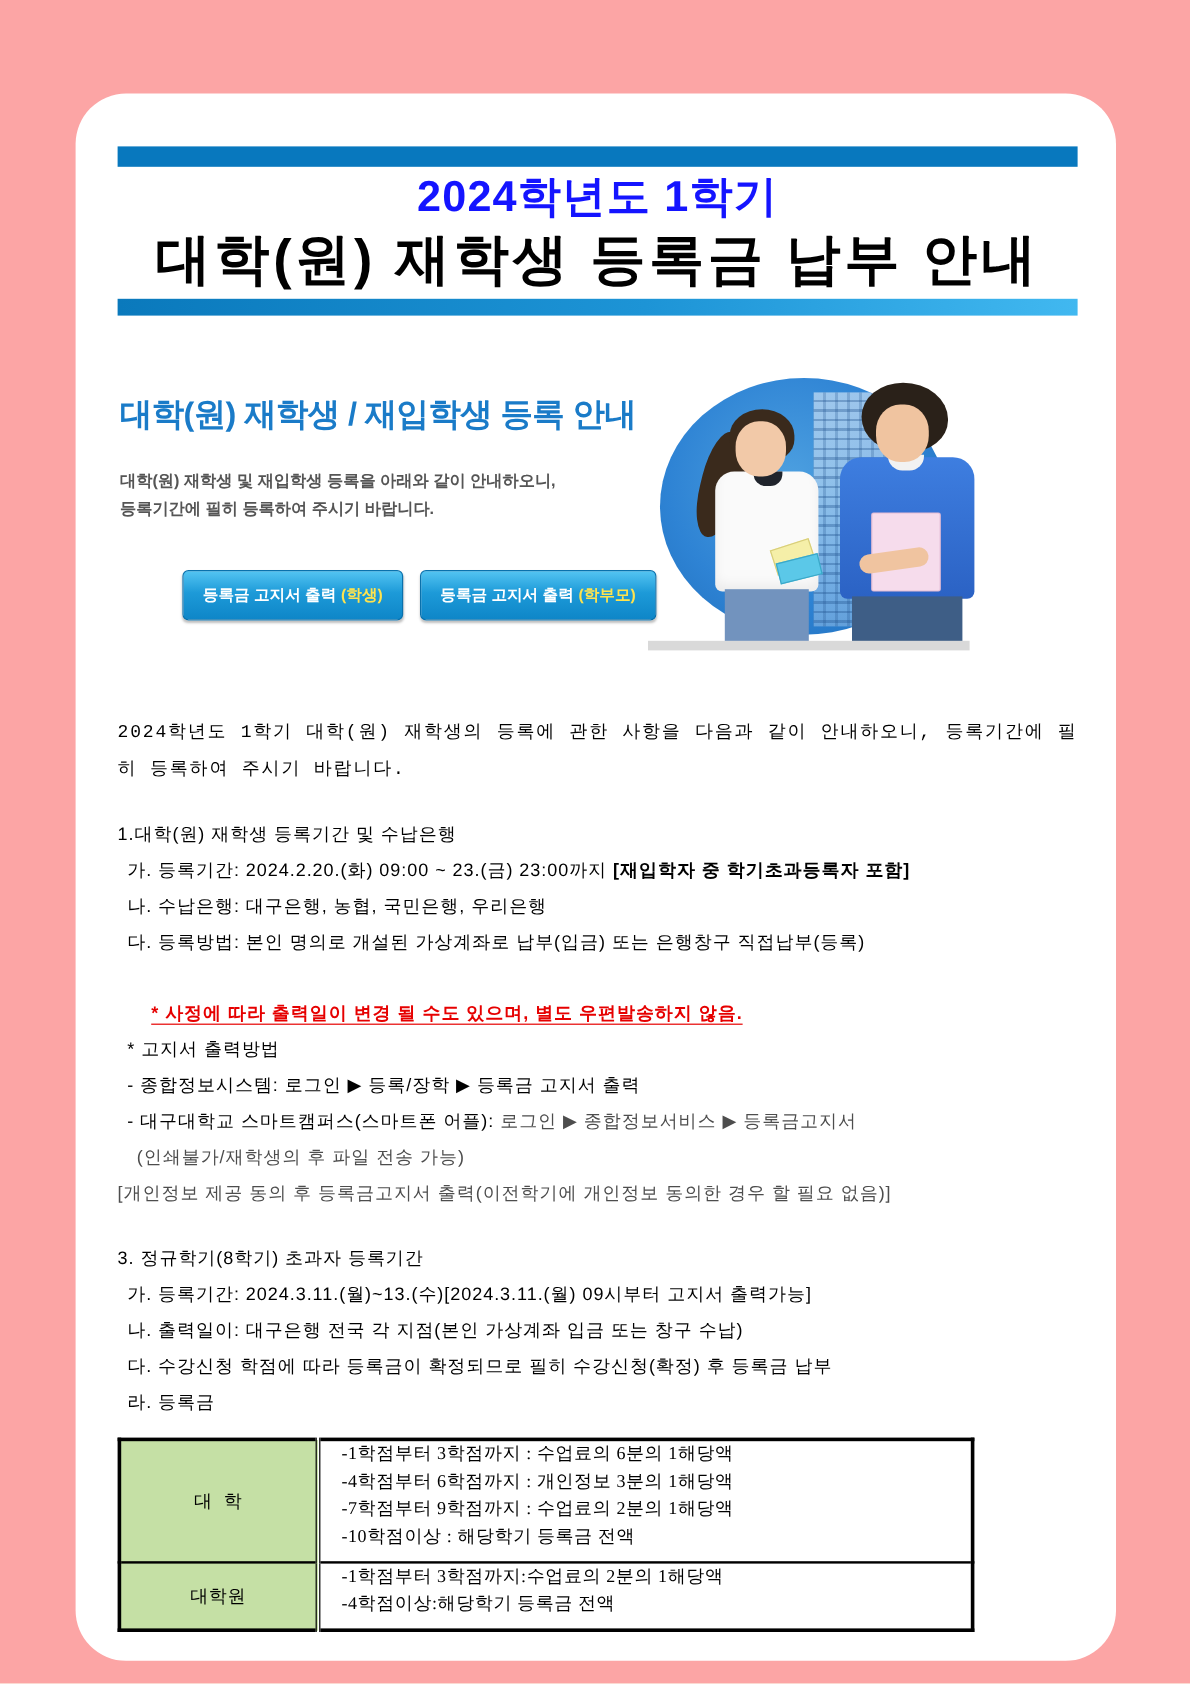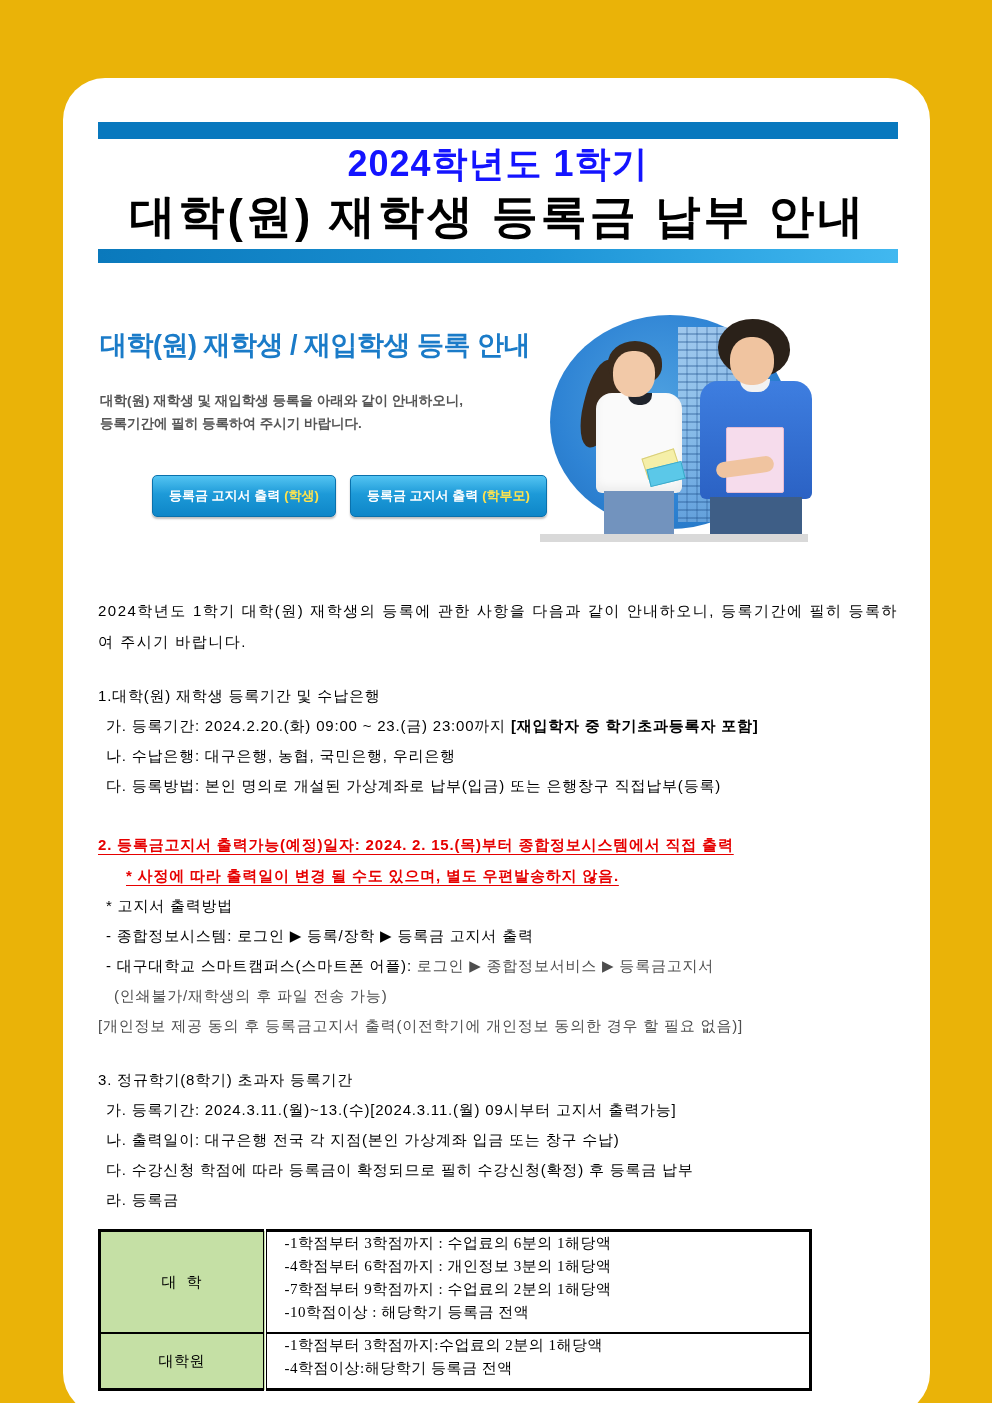--- a/index.html
+++ b/index.html
@@ -1,21 +1,21 @@
 <!DOCTYPE html>
 <html><head>
 <meta charset="utf-8">
 <style>
   * { margin:0; padding:0; box-sizing:border-box; }
   html,body { width:992px; }
   body {
     font-family: "Liberation Sans", "DejaVu Sans", sans-serif;
     background:#FAE5D2;
   }
-  .page { width:992px; height:1403px; background:#eab308; position:relative; overflow:hidden; }
+  .page { width:992px; height:1403px; background:#fca5a5; position:relative; overflow:hidden; }
   .card {
     position:absolute; left:63px; top:78px; width:867px; min-height:1262px;
     background:#FFFFFF; border-radius:42px;
   }
   .content { padding:44px 33px 24px 35px; width:867px; }
 
   
   .top-bar { width:800px; height:17px; background:#0878BE; }
   .semester {
     width:800px; text-align:center; margin-top:3px;
@@ -89,21 +89,21 @@
   .boy-binder { position:absolute; left:34px; top:108px; width:58px; height:66px; background:#F6DCEC;
     border:1px solid #E4BCD4; border-radius:2px; }
   .boy-arm { position:absolute; left:24px; top:140px; width:58px; height:16px; background:#F0C4A0;
     border-radius:8px; transform:rotate(-8deg); }
   .boy-jeans { position:absolute; left:18px; top:178px; width:92px; height:44px; background:#3E5E86; }
 
   
   .intro {
     width:800px; margin-top:50px;
     font-size:15px; color:#000; line-height:31px; letter-spacing:1.5px;
-    text-align:justify; word-break:break-all;
+    text-align:justify; word-break:break-all;font-family:Liberation Mono, monospace;
   }
   .section { width:800px; }
   .sec1 { margin-top:24px; }
   .sec2 { margin-top:28px; }
   .sec3 { margin-top:24px; }
   .line { font-size:15px; color:#000; line-height:30px; letter-spacing:0.8px; white-space:nowrap; }
   .indent1 { padding-left:8px; }
   .indent2 { padding-left:16px; }
   .bold { font-weight:bold; }
   .red-line {
@@ -183,21 +183,20 @@
       <p class="intro">2024학년도 1학기 대학(원) 재학생의 등록에 관한 사항을 다음과 같이 안내하오니, 등록기간에 필히 등록하여 주시기 바랍니다.</p>
 
       <div class="section sec1">
         <div class="line">1.대학(원) 재학생 등록기간 및 수납은행</div>
         <div class="line indent1"><span>가. 등록기간: 2024.2.20.(화) 09:00 ~ 23.(금) 23:00까지 </span><span class="bold">[재입학자 중 학기초과등록자 포함]</span></div>
         <div class="line indent1">나. 수납은행: 대구은행, 농협, 국민은행, 우리은행</div>
         <div class="line indent1">다. 등록방법: 본인 명의로 개설된 가상계좌로 납부(입금) 또는 은행창구 직접납부(등록)</div>
       </div>
 
       <div class="section sec2">
-        <div class="red-line">2. 등록금고지서 출력가능(예정)일자: 2024. 2. 15.(목)부터 종합정보시스템에서 직접 출력</div>
         <div class="red-line red-sub">* 사정에 따라 출력일이 변경 될 수도 있으며, 별도 우편발송하지 않음.</div>
         <div class="line indent1">* 고지서 출력방법</div>
         <div class="line indent1">- 종합정보시스템: 로그인 ▶ 등록/장학 ▶ 등록금 고지서 출력</div>
         <div class="line indent1"><span>- 대구대학교 스마트캠퍼스(스마트폰 어플): </span><span class="gray">로그인 ▶ 종합정보서비스 ▶ 등록금고지서</span></div>
         <div class="line indent2 gray">(인쇄불가/재학생의 후 파일 전송 가능)</div>
         <div class="line gray">[개인정보 제공 동의 후 등록금고지서 출력(이전학기에 개인정보 동의한 경우 할 필요 없음)]</div>
       </div>
 
       <div class="section sec3">
         <div class="line">3. 정규학기(8학기) 초과자 등록기간</div>

